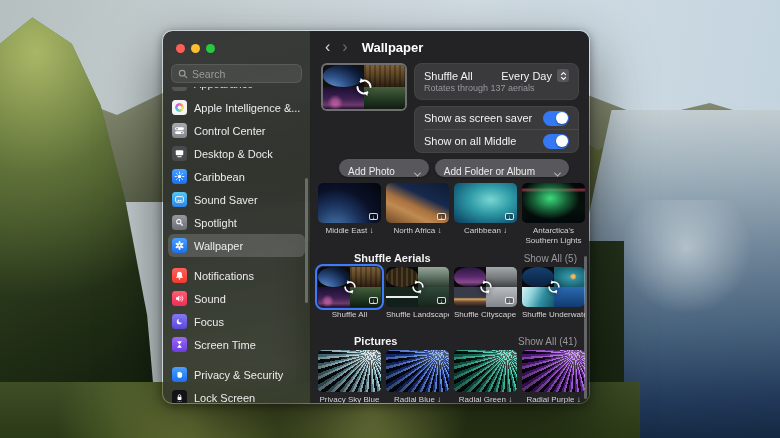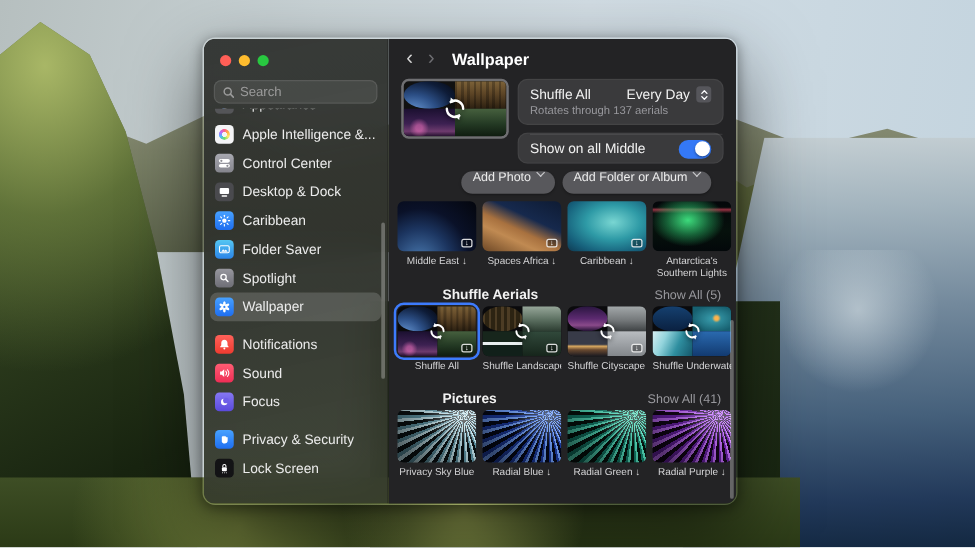--- a/index.html
+++ b/index.html
@@ -107,21 +107,21 @@
   .stepper { width:12px; height:13px; border-radius:3px; background:#56565b; display:flex; align-items:center; justify-content:center; }
   .cs-sub { margin-top:1px; font-size:9px; color:#98989d; }
   .card-toggles { }
   .t-row { display:flex; align-items:center; justify-content:space-between; height:22px; padding:0 9px; }
   .t-div { height:1px; background:rgba(255,255,255,.08); margin-left:9px; }
   .t-label { font-size:11px; color:#f2f2f2; }
   .toggle { position:relative; width:26px; height:15px; border-radius:8px; background:#3478f6; flex:none; }
   .toggle .knob { position:absolute; right:1.5px; top:1.5px; width:12px; height:12px; border-radius:50%; background:#fff; box-shadow:0 1px 2px rgba(0,0,0,.4); }
 
   .btn-row { display:flex; justify-content:flex-end; gap:6px; padding:6px 20px 0 0; }
-  .pill-btn { display:flex; align-items:flex-start; gap:5px; height:18px; padding:0 9px; border-radius:9px; background:#58585c;
+  .pill-btn { display:flex; align-items:flex-end; gap:20px; height:18px; padding:0 9px; border-radius:9px; background:#58585c;
     border:none; color:#ececec; font-size:10px; font-family:inherit; box-shadow:0 1px 2px rgba(0,0,0,.3); }
   .chev-down { width:5px; height:5px; border-right:1.3px solid #c9c9cc; border-bottom:1.3px solid #c9c9cc; transform:rotate(45deg) translate(-1px,-1px); }
 
   .gallery { margin-top:6px; }
   .thumb-grid { display:grid; grid-template-columns:repeat(4,63px); gap:5px; margin-left:7px; }
   .thumb { position:relative; height:40px; border-radius:5px; overflow:hidden; background:#0a0a0c; }
   .thumb.tall { height:42px; }
   .thumb.selected { outline:2px solid #3d7bfd; outline-offset:1px; }
   .label-grid { display:grid; grid-template-columns:repeat(4,63px); gap:5px; margin-left:7px; margin-top:3px; }
   .tlabel { font-size:8px; color:#d4d4d6; text-align:center; line-height:1.25; overflow:hidden; }
@@ -245,21 +245,21 @@
             </span>
           <span class="slabel">Caribbean</span>
         </div>
         <div class="srow">
           <span class="sicon i-saver">
               <svg width="11" height="11" viewBox="0 0 15 15">
                 <rect x="2.2" y="3.6" width="10.6" height="7.6" rx="1.6" fill="none" stroke="#fff" stroke-width="1.2"></rect>
                 <path d="M4 10l2.2-2.6 1.5 1.7 1.4-1.5 2 2.4z" fill="#fff"></path>
               </svg>
             </span>
-          <span class="slabel">Folder Saver</span>
+          <span class="slabel">Sound Saver</span>
         </div>
         <div class="srow">
           <span class="sicon i-spot">
               <svg width="11" height="11" viewBox="0 0 15 15">
                 <circle cx="6.6" cy="6.4" r="2.9" fill="none" stroke="#fff" stroke-width="1.4"></circle>
                 <line x1="8.8" y1="8.6" x2="11.4" y2="11.2" stroke="#fff" stroke-width="1.6" stroke-linecap="round"></line>
               </svg>
             </span>
           <span class="slabel">Spotlight</span>
         </div>
@@ -302,20 +302,33 @@
           <span class="slabel">Sound</span>
         </div>
         <div class="srow">
           <span class="sicon i-focus">
               <svg width="11" height="11" viewBox="0 0 15 15">
                 <circle cx="7.3" cy="7.7" r="3.5" fill="#fff"></circle>
                 <circle cx="9.2" cy="6" r="3.1" fill="#6f5fe8"></circle>
               </svg>
             </span>
           <span class="slabel">Focus</span>
+        </div>
+        <div class="srow">
+          <span class="sicon i-time">
+              <svg width="11" height="11" viewBox="0 0 15 15">
+                <g fill="#fff">
+                  <rect x="4.4" y="2.6" width="6.2" height="1.1" rx=".5"></rect>
+                  <rect x="4.4" y="11.3" width="6.2" height="1.1" rx=".5"></rect>
+                  <path d="M4.8 4h5.4L7.5 7.4z"></path>
+                  <path d="M4.8 11h5.4L7.5 7.6z"></path>
+                </g>
+              </svg>
+            </span>
+          <span class="slabel">Screen Time</span>
         </div>
         <div class="sgap"></div>
         <div class="srow">
           <span class="sicon i-priv">
               <svg width="11" height="11" viewBox="0 0 15 15">
                 <path d="M4.7 9V5a.8.8 0 0 1 1.6 0v-.6a.8.8 0 0 1 1.6 0v.4a.8.8 0 0 1 1.6 0v1a.8.8 0 0 1 1.6 0v3c0 2-1.3 3.3-3.5 3.3-1.6 0-2.4-.7-2.9-2z" fill="#fff"></path>
               </svg>
             </span>
           <span class="slabel">Privacy &amp; Security</span>
         </div>
@@ -371,20 +384,26 @@
                         <path d="M3 4.4 5.5 1.9 8 4.4"></path>
                         <path d="M3 7.6 5.5 10.1 8 7.6"></path>
                       </g>
                     </svg>
                   </span>
               </span>
             </div>
             <div class="cs-sub">Rotates through 137 aerials</div>
           </div>
           <div class="card card-toggles">
+            <div class="t-row">
+              <span class="t-label">Show as screen saver</span>
+              <span class="toggle">
+                  <span class="knob"></span>
+                </span>
+            </div>
             <div class="t-div"></div>
             <div class="t-row">
               <span class="t-label">Show on all Middle</span>
               <span class="toggle">
                   <span class="knob"></span>
                 </span>
             </div>
           </div>
         </div>
       </div>
@@ -409,21 +428,21 @@
           <div class="thumb th-nafrica">
               <span class="dl-badge">↓</span>
             </div>
           <div class="thumb th-carib">
               <span class="dl-badge">↓</span>
             </div>
           <div class="thumb th-aurora"></div>
         </div>
         <div class="label-grid">
           <div class="tlabel">Middle East ↓</div>
-          <div class="tlabel">Spaces Africa ↓</div>
+          <div class="tlabel">North Africa ↓</div>
           <div class="tlabel">Caribbean ↓</div>
           <div class="tlabel">Antarctica's Southern Lights</div>
         </div>
 
         <div class="sec-head">
           <span class="sec-title">Shuffle Aerials</span>
           <span class="sec-link">Show All (5)</span>
         </div>
         <div class="thumb-grid" style="margin-top:2px">
           <div class="thumb selected">

